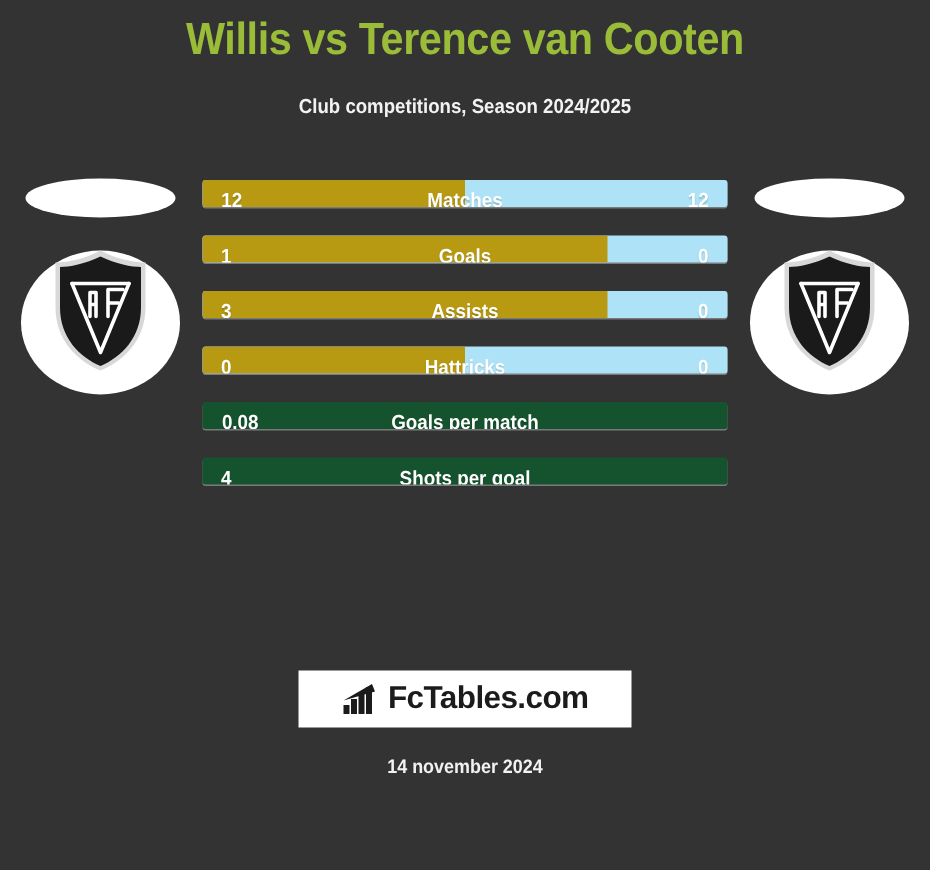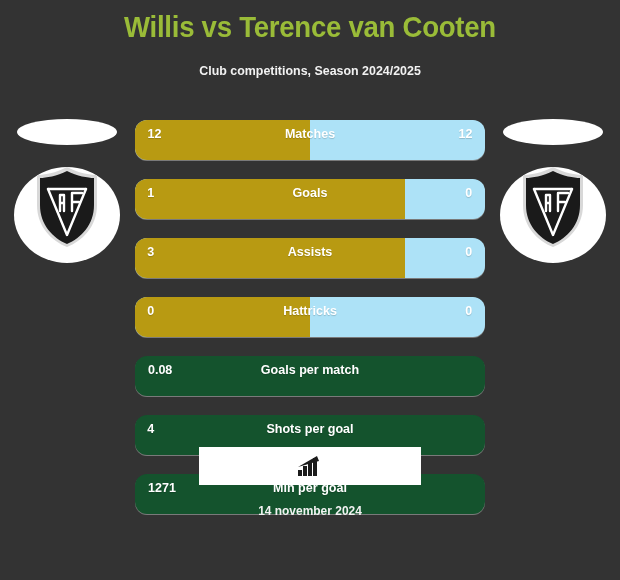--- a/index.html
+++ b/index.html
@@ -81,23 +81,23 @@
 
   
   .rows {
     position: absolute;
     top: 120px;
     left: 135px;
     width: 350px;
   }
   .row {
     position: relative;
-    height: 40px;
+    height: 18px;
     margin-bottom: 19px;
-    border-radius: 12px;
+    border-radius: 2px;
     overflow: hidden;
     background: #ADE2F7;
     box-shadow: 0 1px 0 rgba(255,255,255,0.35);
   }
   .row.single {
     background: #14532d;
   }
   .fill-home {
     position: absolute;
     top: 0;
@@ -233,29 +233,26 @@
       <span class="val-away">0</span>
     </div>
     <div class="row single">
       <span class="val-home">0.08</span>
       <span class="label">Goals per match</span>
     </div>
     <div class="row single">
       <span class="val-home">4</span>
       <span class="label">Shots per goal</span>
     </div>
-    <div class="row single">
-      <span class="val-home">1271</span>
-      <span class="label">Min per goal</span>
-    </div>
   </div>
 
 <div class="brand">
   <svg class="brand-icon" viewBox="0 0 26 22">
     <rect x="1" y="15" width="4" height="6" fill="#1b1b1b"></rect>
     <rect x="6" y="11" width="4" height="10" fill="#1b1b1b"></rect>
     <rect x="11" y="7" width="4" height="14" fill="#1b1b1b"></rect>
     <rect x="16" y="3" width="4" height="18" fill="#1b1b1b"></rect>
     <path d="M1 12 L20 1 L22 6 Z" fill="#1b1b1b"></path>
   </svg>
+  <span class="brand-text">FcTables.com</span>
 </div>
 
 <div class="date">14 november 2024</div>
 
 </body></html>

